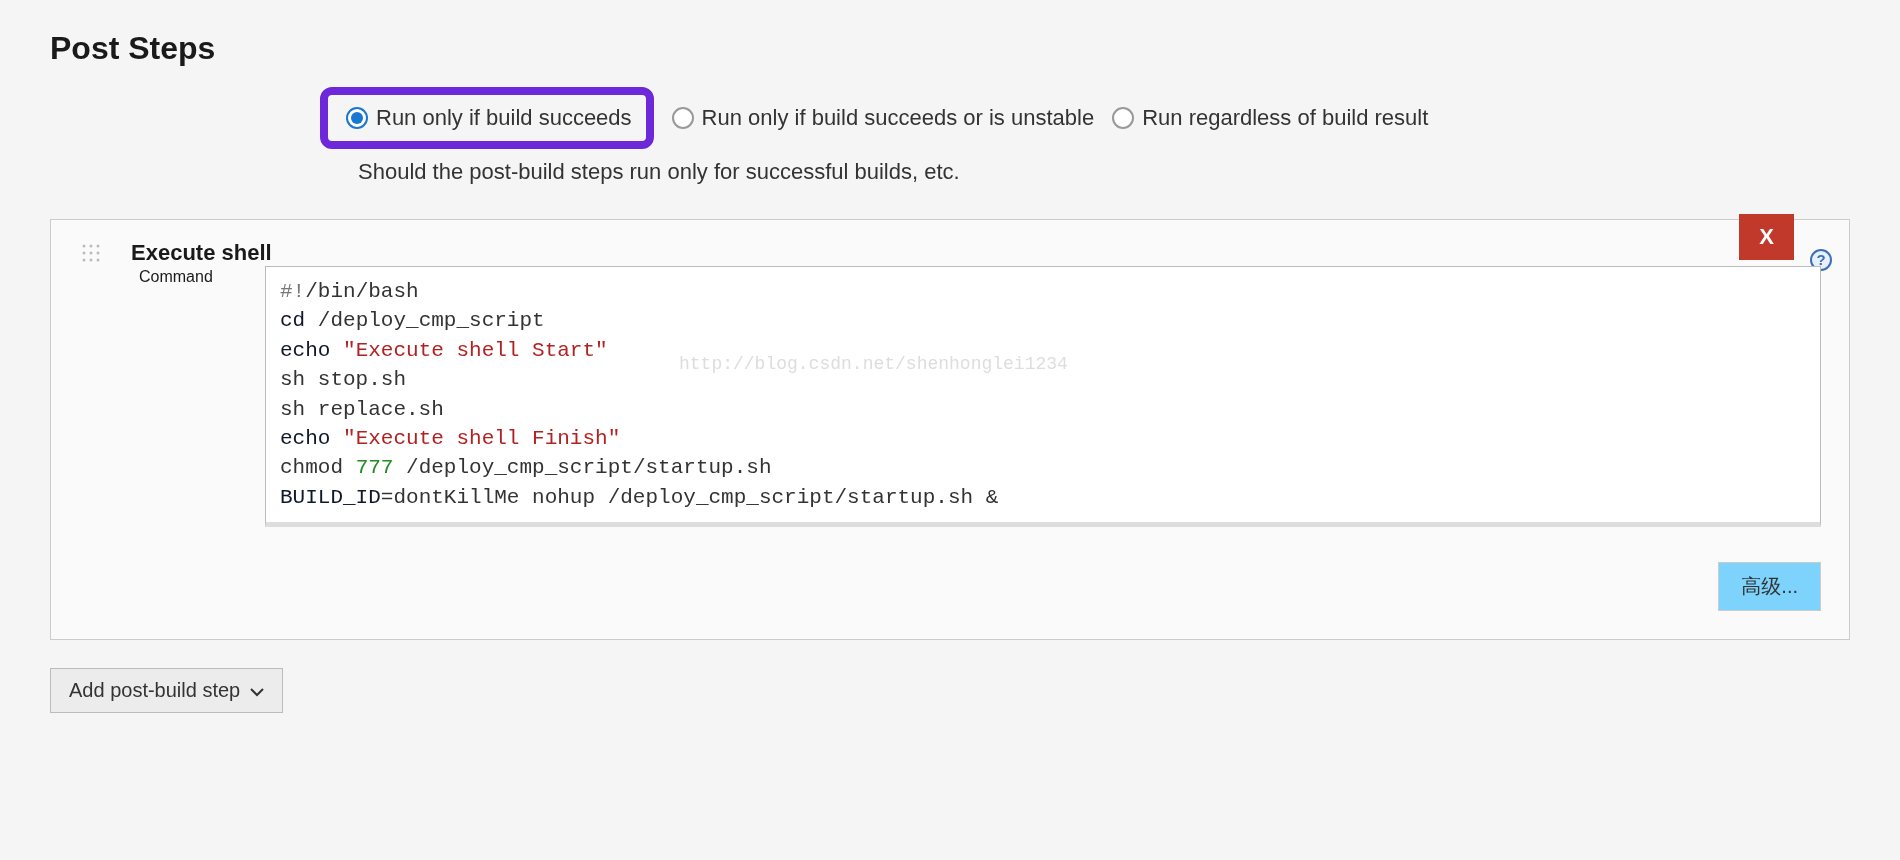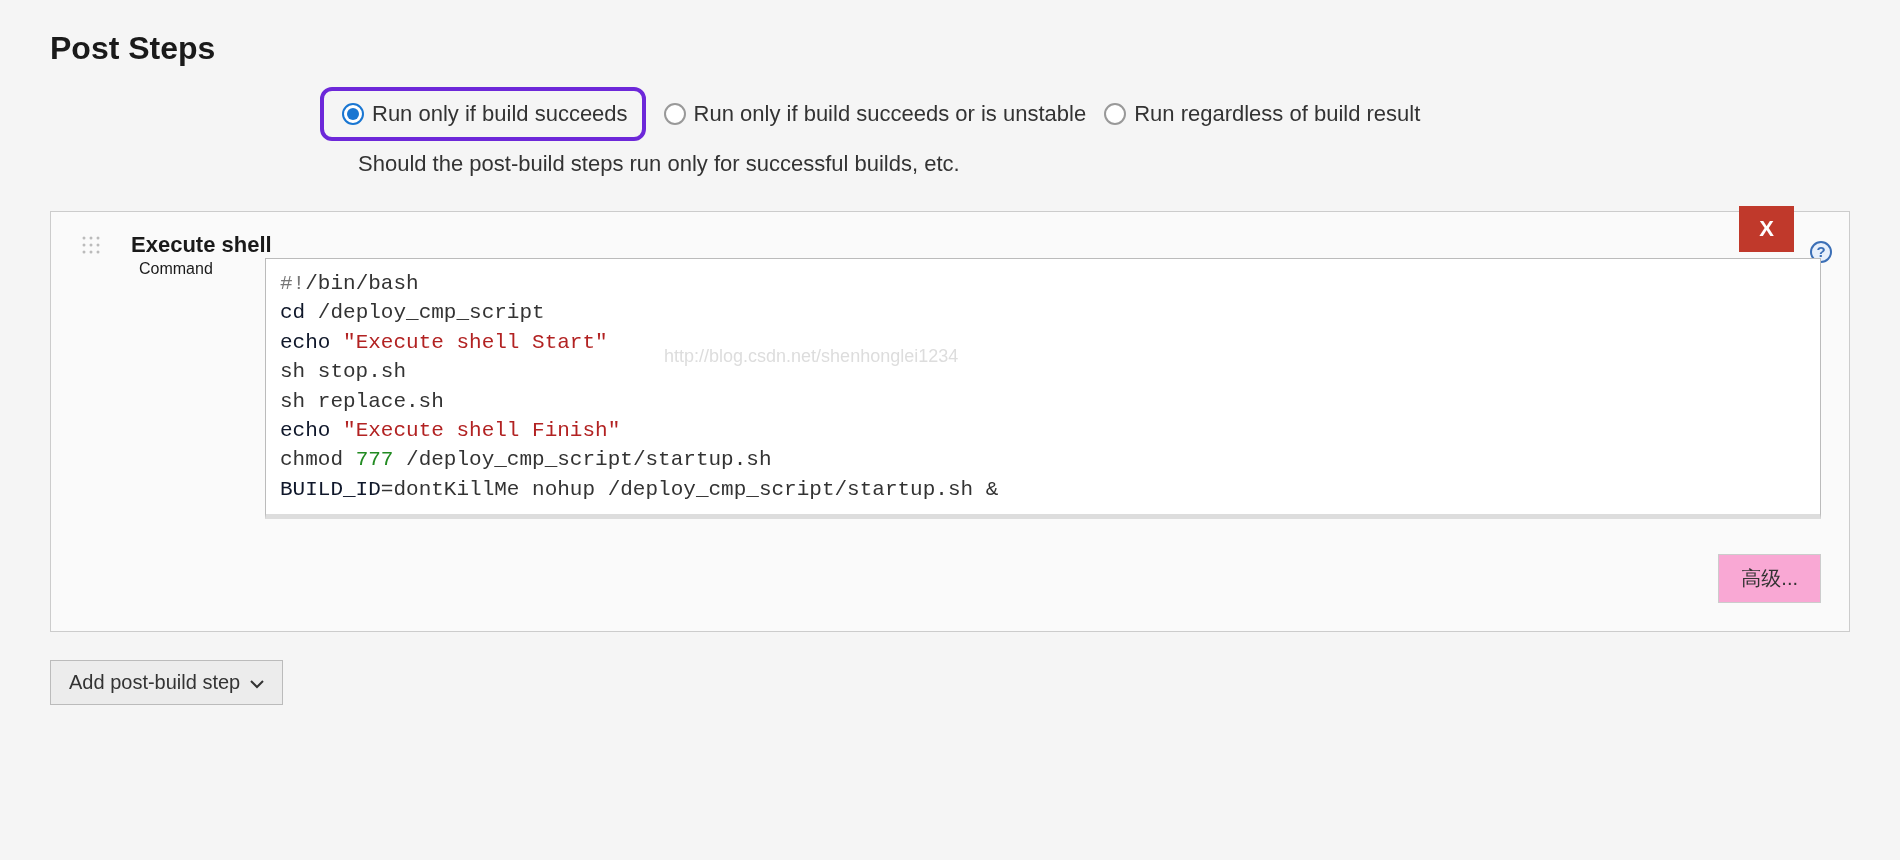--- a/index.html
+++ b/index.html
@@ -48,21 +48,21 @@
       border-color: #1976d2;
     }
     .radio.selected::after {
       content: "";
       width: 12px;
       height: 12px;
       background: #1976d2;
       border-radius: 50%;
     }
     .highlight-box {
-      border: 4px solid #6d28d9;
+      border: 8px solid #6d28d9;
       border-radius: 12px;
       padding: 10px 14px 10px 18px;
       display: inline-flex;
       align-items: center;
     }
     .radio-description {
       font-size: 22px;
       color: #333;
       padding-left: 0;
       margin-top: 2px;
@@ -138,39 +138,39 @@
       white-space: pre;
       overflow-x: auto;
     }
     .cmd-comment { color: #777; }
     .cmd-keyword { color: #0f172a; }
     .cmd-string  { color: #b22222; }
     .cmd-number  { color: #228b22; }
     .watermark {
       position: absolute;
       top: 85px;
-      left: 398px;
+      left: 413px;
       color: #ddd;
-      font-family: Liberation Sans, sans-serif;
+      font-family: Liberation Mono, monospace;
       font-size: 18px;
       pointer-events: none;
     }
     .see-link-row {
       padding-left: 186px;
       margin-top: 28px;
       font-size: 22px;
     }
     .see-link-row a {
       color: #004b9b;
       text-decoration: underline;
     }
     .advanced-btn {
       float: right;
       margin-top: 35px;
-      background: #f9a8d4;
+      background: #7dd3fc;
       border: 1px solid #ccc;
       padding: 10px 22px;
       font-size: 20px;
       cursor: pointer;
       font-family: inherit;
       color: #333;
     }
     .add-step-btn {
       margin-top: 28px;
       background: #ececec;

